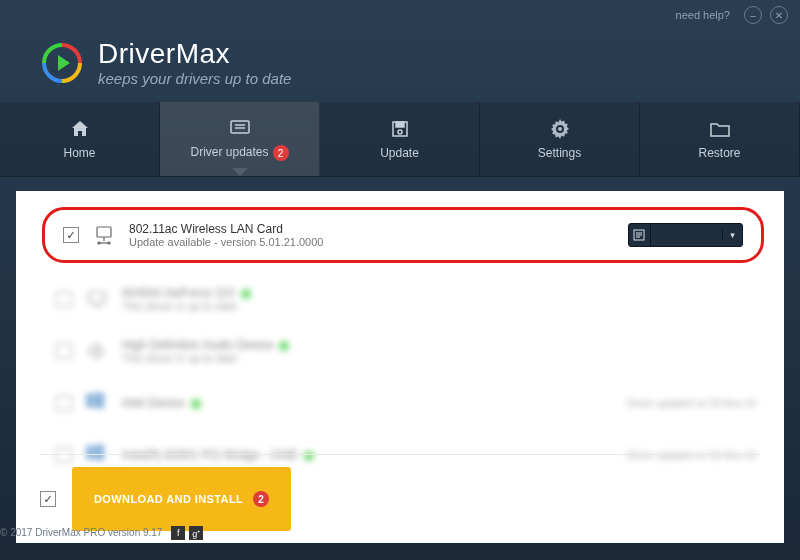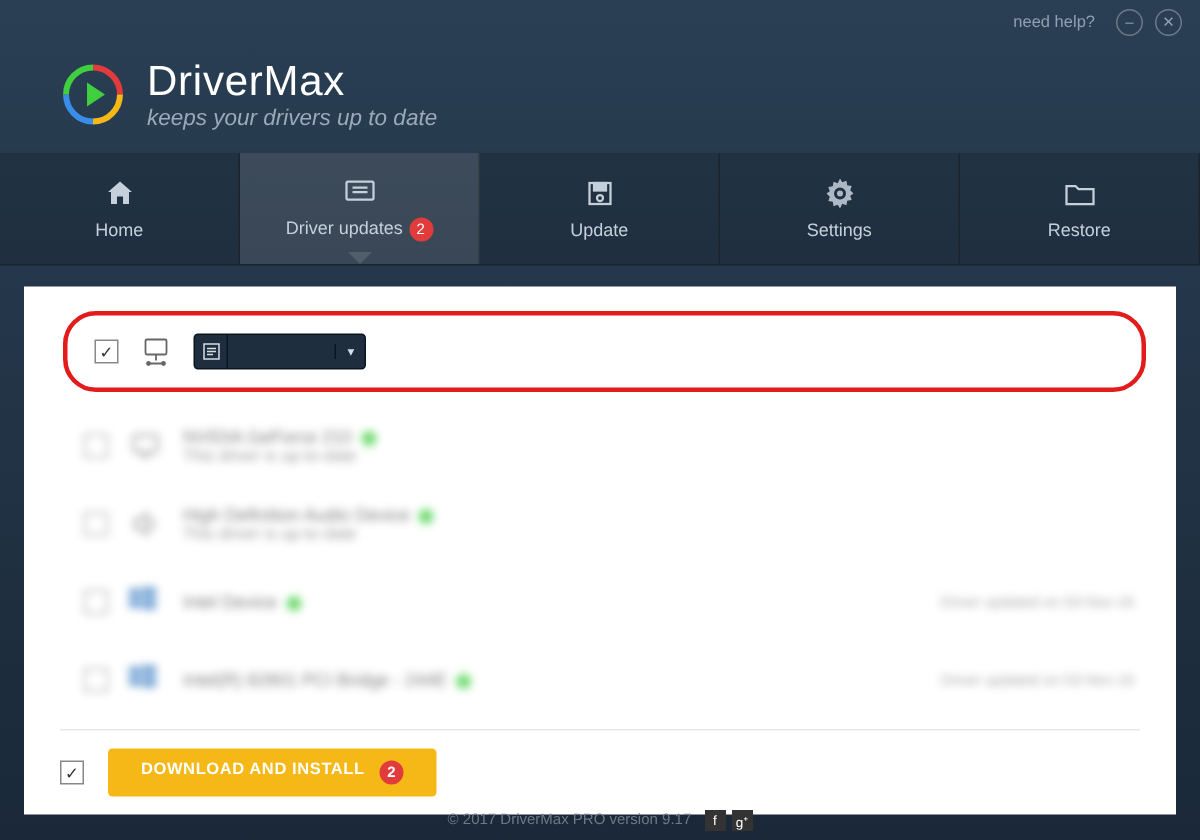--- a/index.html
+++ b/index.html
@@ -30,22 +30,22 @@
 .row.blurred { filter: blur(3px); opacity: 0.75; }
 .row.blurred .info { color: #555; }
 .dot-green { width: 10px; height: 10px; border-radius: 50%; background: #3fcf3f; display: inline-block; margin-left: 6px; vertical-align: middle; }
 .row .updated { color: #888; font-size: 10px; }
 .upd-btn { display: flex; align-items: center; background: #1e2e3e; border: 1px solid #0a1520; border-radius: 3px; height: 24px; cursor: pointer; }
 .upd-btn .note { width: 22px; height: 22px; display: flex; align-items: center; justify-content: center; color: #d6dee6; border-right: 1px solid #0a1520; }
 .upd-btn .lbl { color: #fff; font-size: 11px; padding: 0 18px; margin-top: 36px; }
 .upd-btn .caret { width: 20px; color: #d6dee6; font-size: 9px; text-align: center; border-left: 1px solid #0a1520; }
 .footer-row { position: absolute; bottom: 12px; left: 24px; right: 24px; display: flex; align-items: center; gap: 16px; border-top: 1px solid #e8e8e8; padding-top: 12px; }
 .footer-row .chk { width: 16px; height: 16px; border: 1.5px solid #888; display: flex; align-items: center; justify-content: center; color: #333; font-size: 11px; cursor: pointer; }
-.dl-btn { background: #f5b817; color: #fff; font-size: 11px; font-weight: 600; letter-spacing: 0.4px; padding: 8px 22px; border-radius: 3px; cursor: pointer; display: flex; }
-.copyright { position: absolute; bottom: 6px; width: 100%; text-align: center; color: #6c7a88; font-size: 10px; }
+.dl-btn { background: #f5b817; color: #fff; font-size: 11px; font-weight: 600; letter-spacing: 0.4px; padding: 24px 22px; border-radius: 3px; cursor: pointer; display: flex; align-items: center; }
+.copyright { position: absolute; bottom: 20px; width: 100%; color: #6c7a88; font-size: 10px; }
 .copyright .soc { display: inline-flex; gap: 4px; margin-left: 6px; vertical-align: middle; }
 .copyright .soc span { width: 14px; height: 14px; background: #333; color: #fff; font-size: 9px; display: flex; align-items: center; justify-content: center; }
 .list::-webkit-scrollbar { width: 12px; }
 .list::-webkit-scrollbar-track { background: #f0f0f0; }
 .list::-webkit-scrollbar-thumb { background: #c2c2c2; }
 </style>
 </head>
 <body>
 
 <div class="titlebar">
@@ -123,20 +123,24 @@
 
     <div class="row highlight">
       <div class="chk">✓</div>
       <div class="dev-icon"><svg width="22" height="22" viewBox="0 0 22 22" fill="none" stroke="#666" stroke-width="1.2">
             <rect x="4" y="3" width="14" height="10" rx="1"></rect>
             <line x1="11" y1="13" x2="11" y2="17"></line>
             <line x1="6" y1="19" x2="16" y2="19"></line>
             <circle cx="6" cy="19" r="1" fill="#666"></circle>
             <circle cx="16" cy="19" r="1" fill="#666"></circle>
           </svg></div>
+      <div class="info">
+        <div>802.11ac Wireless LAN Card</div>
+        <div class="sub">Update available - version 5.01.21.0000</div>
+      </div>
       <div class="upd-btn">
         <span class="note">
             <svg width="12" height="12" viewBox="0 0 12 12" fill="none" stroke="#d6dee6">
               <rect x="1" y="1" width="10" height="10"></rect>
               <line x1="3" y1="4" x2="9" y2="4"></line>
               <line x1="3" y1="6" x2="9" y2="6"></line>
               <line x1="3" y1="8" x2="7" y2="8"></line>
             </svg>
           </span>
         <span class="lbl">Update</span>

